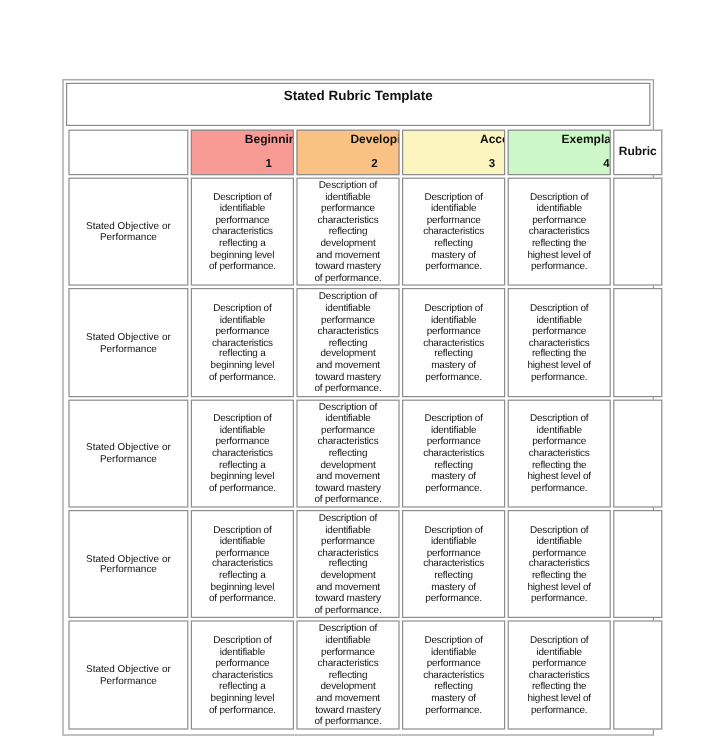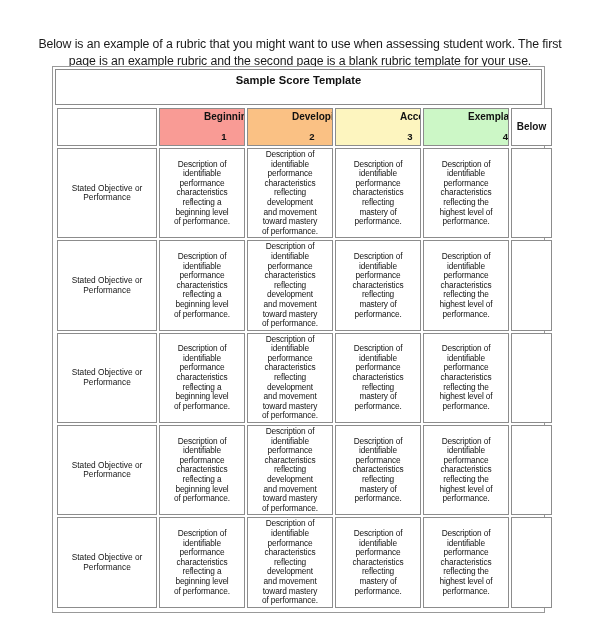--- a/index.html
+++ b/index.html
@@ -163,28 +163,27 @@
     letter-spacing: -0.15px;
   }
 
   td.score-cell { background: #ffffff; }
 </style>
 </head>
 <body>
 
 <div id="page">
 
-  <div class="intro">Below is an example of a rubric that you might want to use when assessing student work.  The first page is an example rubric and the second page is a blank rubric template for your use.</div>
 
   <div class="rubric">
 
     <div class="outer-box">
 
       <div class="title-box">
-        <div class="title-text">Sample Score Template</div>
+        <div class="title-text">Stated Rubric Template</div>
       </div>
 
 
       <table class="rubric-table">
         <colgroup>
           <col class="c-label">
           <col class="c-level">
           <col class="c-level">
           <col class="c-level">
           <col class="c-level">
@@ -210,21 +209,21 @@
                   <div class="hdr-name">Accomplished</div>
                   <div class="hdr-num">3</div>
                 </div>
               </td>
               <td style="background: rgb(204, 247, 198); text-align: right;">
                 <div class="hdr-inner">
                   <div class="hdr-name">Exemplary</div>
                   <div class="hdr-num">4</div>
                 </div>
               </td>
-              <td class="score-hdr">Below</td>
+              <td class="score-hdr">Rubric</td>
             </tr>
             <tr class="body-row">
               <td class="objective-cell">Stated Objective or Performance</td>
               <td class="desc-cell">Description of identifiable performance characteristics reflecting a beginning level of performance.</td>
               <td class="desc-cell">Description of identifiable performance characteristics reflecting development and movement toward mastery of performance.</td>
               <td class="desc-cell">Description of identifiable performance characteristics reflecting mastery of performance.</td>
               <td class="desc-cell">Description of identifiable performance characteristics reflecting the highest level of performance.</td>
               <td class="score-cell"></td>
             </tr>
             <tr class="body-row">

